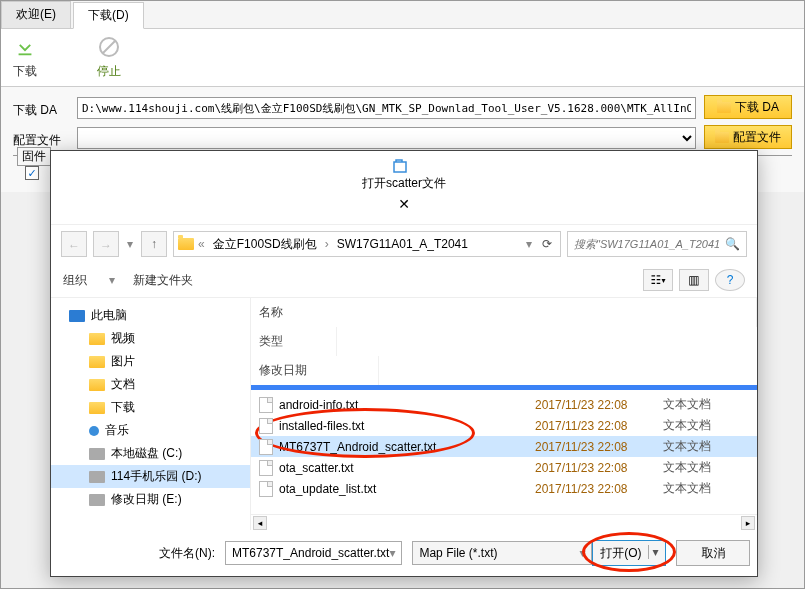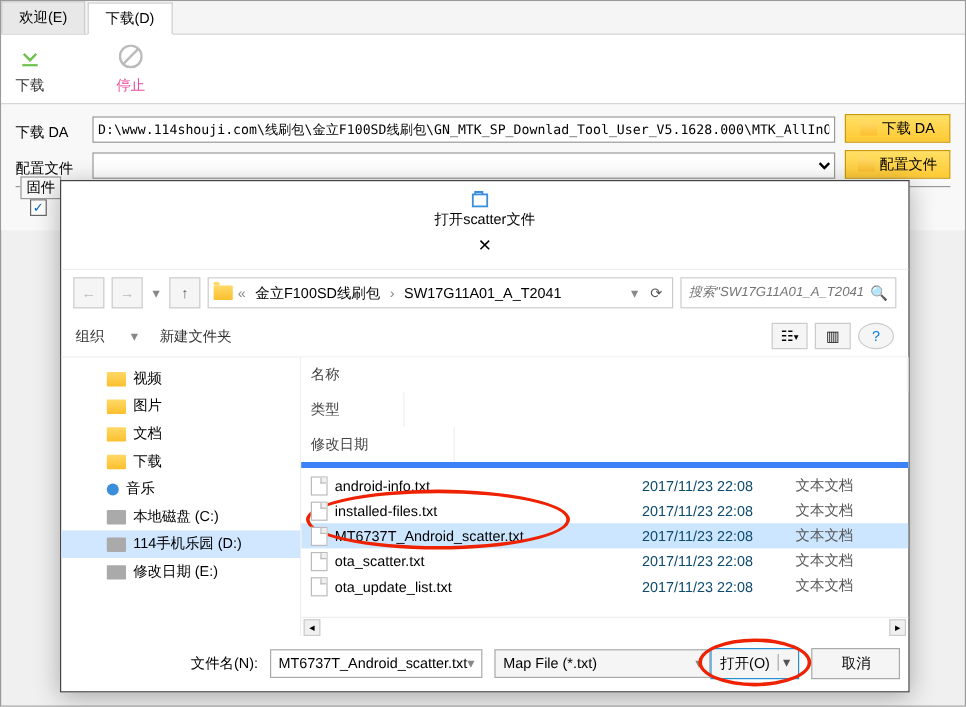--- a/index.html
+++ b/index.html
@@ -68,21 +68,21 @@
 .col-h { padding: 6px 8px; color: #444; font-size: 12px; border-right: 1px solid #f0f0f0; }
 .col-name { flex: 1; }
 .col-date { width: 128px; }
 .col-type { width: 86px; }
 .list-rows { flex: 1; overflow: auto; padding: 4px 0; position: relative; }
 .list-row { display: flex; align-items: center; padding: 2px 8px; cursor: pointer; }
 .list-row.selected { background: #cde6ff; }
 .list-row .file-icon { width: 14px; height: 16px; border: 1px solid #bbb; background: #fff; margin-right: 6px; position: relative; }
 .list-row .file-icon::after { content: ""; position: absolute; top: 0; right: 0; width: 4px; height: 4px; border-left: 1px solid #bbb; border-bottom: 1px solid #bbb; background: #f0f0f0; }
 .cell-name { flex: 1; white-space: nowrap; overflow: hidden; text-overflow: ellipsis; }
-.cell-date { width: 128px; color: #0c4a6e; }
+.cell-date { width: 128px; color: #a16207; }
 .cell-type { width: 86px; color: #555; }
 
 .red-ellipse { position: absolute; border: 3px solid #e20; border-radius: 50%; pointer-events: none; }
 
 .scroll-h { height: 16px; border-top: 1px solid #eee; display: flex; align-items: center; padding: 0 2px; }
 .sh-arrow { width: 14px; height: 14px; background: #f0f0f0; border: 1px solid #ccc; display:flex; align-items:center; justify-content:center; font-size:9px; }
 .sh-track { flex:1; }
 
 .dlg-footer { padding: 10px 14px; display: flex; flex-direction: row; gap: 0; }
 .footer-row1 { display: flex; align-items: center; gap: 10px; }
@@ -115,21 +115,21 @@
       </div>
       <div class="toolbar-label">下载</div>
     </div>
     <div class="toolbar-item">
       <div class="icon-wrap">
         <svg width="20" height="20" viewBox="0 0 20 20">
             <circle cx="10" cy="10" r="9" fill="none" stroke="#bbb" stroke-width="2"></circle>
             <line x1="4" y1="16" x2="16" y2="4" stroke="#bbb" stroke-width="2"></line>
           </svg>
       </div>
-      <div class="toolbar-label" style="color:#ec4899">停止</div>
+      <div class="toolbar-label" style="color:#4d7c0f">停止</div>
     </div>
   </div>
 
   <div class="form-area">
     <div class="form-row">
       <span class="form-label">下载 DA</span>
       <input class="form-input" value="D:\www.114shouji.com\线刷包\金立F100SD线刷包\GN_MTK_SP_Downlad_Tool_User_V5.1628.000\MTK_AllInOne_DA.bin" style="">
       <div class="big-btn">
         <span class="folder-icon"></span>
         <span>下载 DA</span>
@@ -194,20 +194,24 @@
     </div>
     <div class="view-controls">
       <div class="view-btn">☷ <span style="font-size:8px">▾</span></div>
       <div class="view-btn">▥</div>
       <div class="view-btn" style="color:#0078d7;border-radius:50%">?</div>
     </div>
   </div>
 
   <div class="dlg-body">
     <div class="tree-pane" id="tree-pane">
+        <div class="tree-item">
+          <span class="tree-icon ico-pc"></span>
+          <span>此电脑</span>
+        </div>
         <div class="tree-item indent">
           <span class="tree-icon ico-folder"></span>
           <span>视频</span>
         </div>
         <div class="tree-item indent">
           <span class="tree-icon ico-folder"></span>
           <span>图片</span>
         </div>
         <div class="tree-item indent">
           <span class="tree-icon ico-folder"></span>

